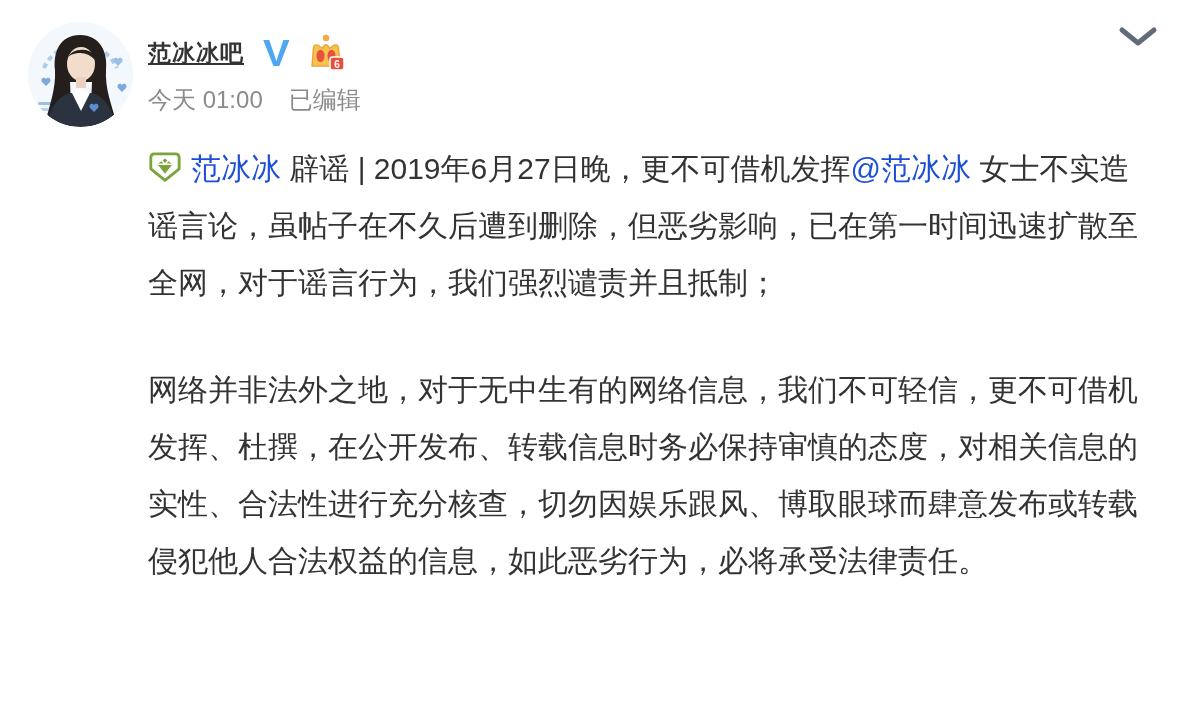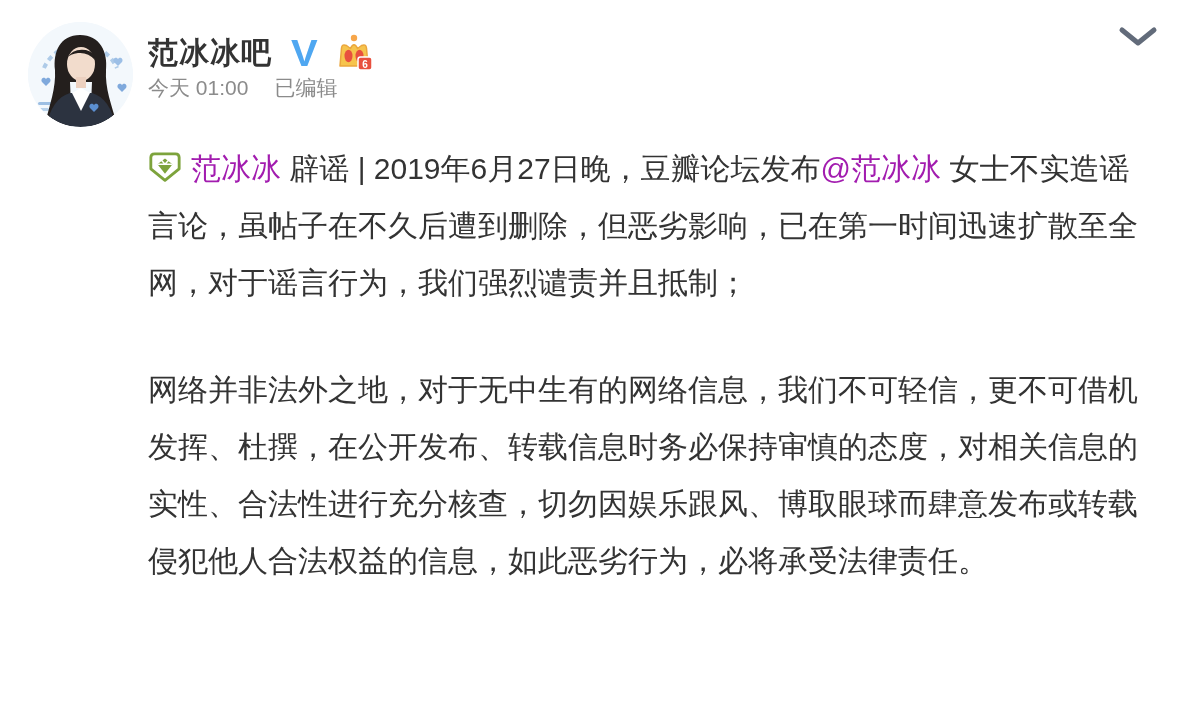--- a/index.html
+++ b/index.html
@@ -14,45 +14,45 @@
   .avatar {
     position: absolute; left: 28px; top: 22px;
     width: 105px; height: 105px; border-radius: 50%;
     overflow: hidden; cursor: pointer; background: #f2f7fc;
   }
   .avatar svg { display: block; width: 105px; height: 105px; }
 
   .header { min-height: 106px; padding-top: 10px; }
   .name-row { display: flex; align-items: center; height: 42px; }
   .username {
-    font-size: 30px; font-weight: bold; color: #333333;
-    cursor: pointer; letter-spacing: 1px;
+    font-size: 23px; font-weight: bold; color: #333333;
+    cursor: pointer; letter-spacing: 1px; text-decoration: underline;
   }
   .v-badge {
     margin-left: 20px; font-size: 37px; font-weight: 800;
     color: #4fa7f1; line-height: 1; transform: scaleX(1.08);
   }
   .crown-icon { margin-left: 16px; display: inline-flex; }
   .meta-row {
-    font-size: 21px; color: #8b8b8b;
+    margin-top: 10px; font-size: 24px; color: #8b8b8b;
     display: flex; align-items: center;
   }
   .meta-edited { margin-left: 26px; }
 
   .collapse-post {
     position: absolute; right: 26px; top: 20px;
     width: 44px; height: 34px; display: flex;
     align-items: center; justify-content: center; cursor: pointer;
   }
 
   
   .content { margin-top: 12px; font-size: 30px; line-height: 57px; color: #333333; }
   .content p { margin: 0 0 50px 0; }
   .content p:last-child { margin-bottom: 0; }
-  .green-link { color: #a21caf; text-decoration: none; cursor: pointer; text-align: right; }
+  .green-link { color: #1d4ed8; text-decoration: none; cursor: pointer; text-align: right; }
   .tag-icon {
     display: inline-block; width: 34px; height: 32px;
     vertical-align: -4px; margin-right: 9px;
   }
 </style>
 </head>
 <body>
 
 <div class="post">
 
@@ -115,20 +115,20 @@
 
   <div class="content">
     <p>
       <span class="tag-icon">
         <svg viewBox="0 0 36 34" xmlns="http://www.w3.org/2000/svg">
           <path d="M7,3 L29,3 Q33,3 33,7 L33,19 L18,31 L3,19 L3,7 Q3,3 7,3 Z" fill="none" stroke="#7da33c" stroke-width="3" stroke-linejoin="round"></path>
           <path d="M18,8 L26,14 L18,24 L10,14 Z" fill="#7da33c"></path>
           <path d="M10,14 L26,14 M14,9.5 L18,14 L22,9.5" stroke="#ffffff" stroke-width="1.6" fill="none"></path>
         </svg>
       </span><a class="green-link">范冰冰</a>
-      <span>辟谣 | 2019年6月27日晚，豆瓣论坛发布</span><a class="green-link">@范冰冰</a><span> 女士不实造谣言论，虽帖子在不久后遭到删除，但恶劣影响，已在第一时间迅速扩散至全网，对于谣言行为，我们强烈谴责并且抵制；</span>
+      <span>辟谣 | 2019年6月27日晚，更不可借机发挥</span><a class="green-link">@范冰冰</a><span> 女士不实造谣言论，虽帖子在不久后遭到删除，但恶劣影响，已在第一时间迅速扩散至全网，对于谣言行为，我们强烈谴责并且抵制；</span>
     </p>
     <p>
       <span>网络并非法外之地，对于无中生有的网络信息，我们不可轻信，更不可借机发挥、杜撰，在公开发布、转载信息时务必保持审慎的态度，对相关信息的实性、合法性进行充分核查，切勿因娱乐跟风、博取眼球而肆意发布或转载侵犯他人合法权益的信息，如此恶劣行为，必将承受法律责任。</span>
     </p>
   </div>
 
 </div>
 
 </body></html>

